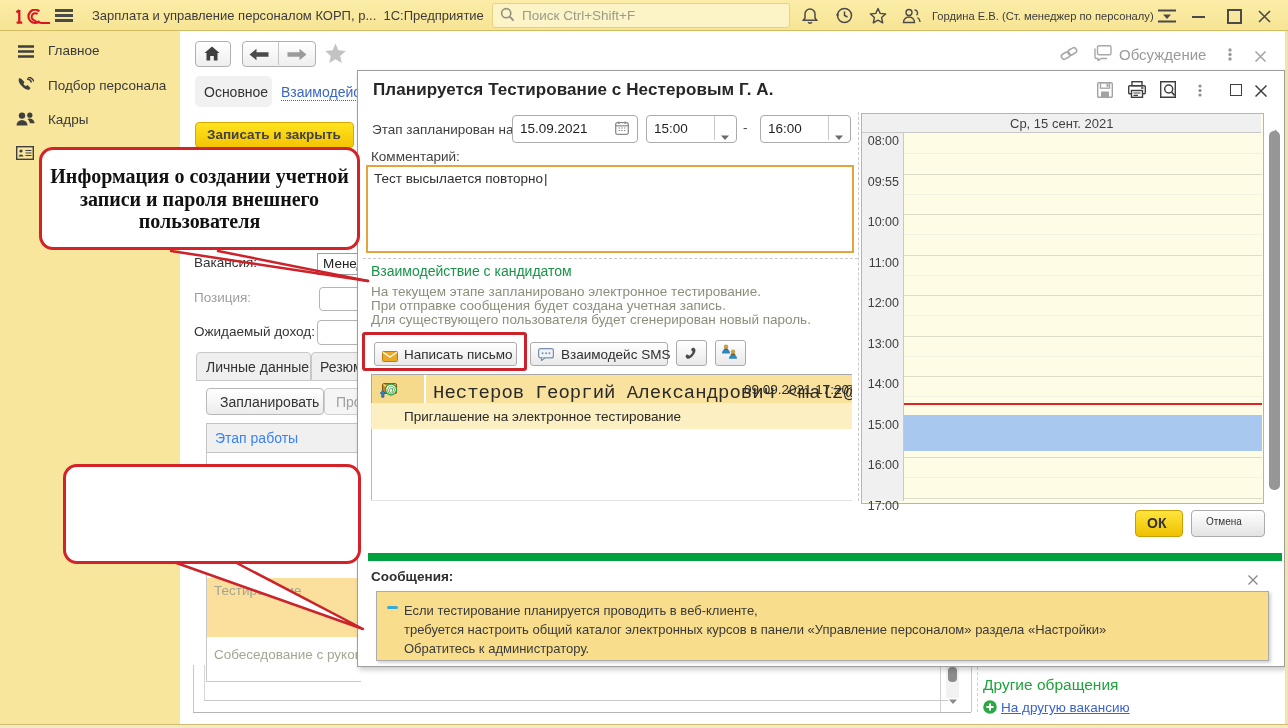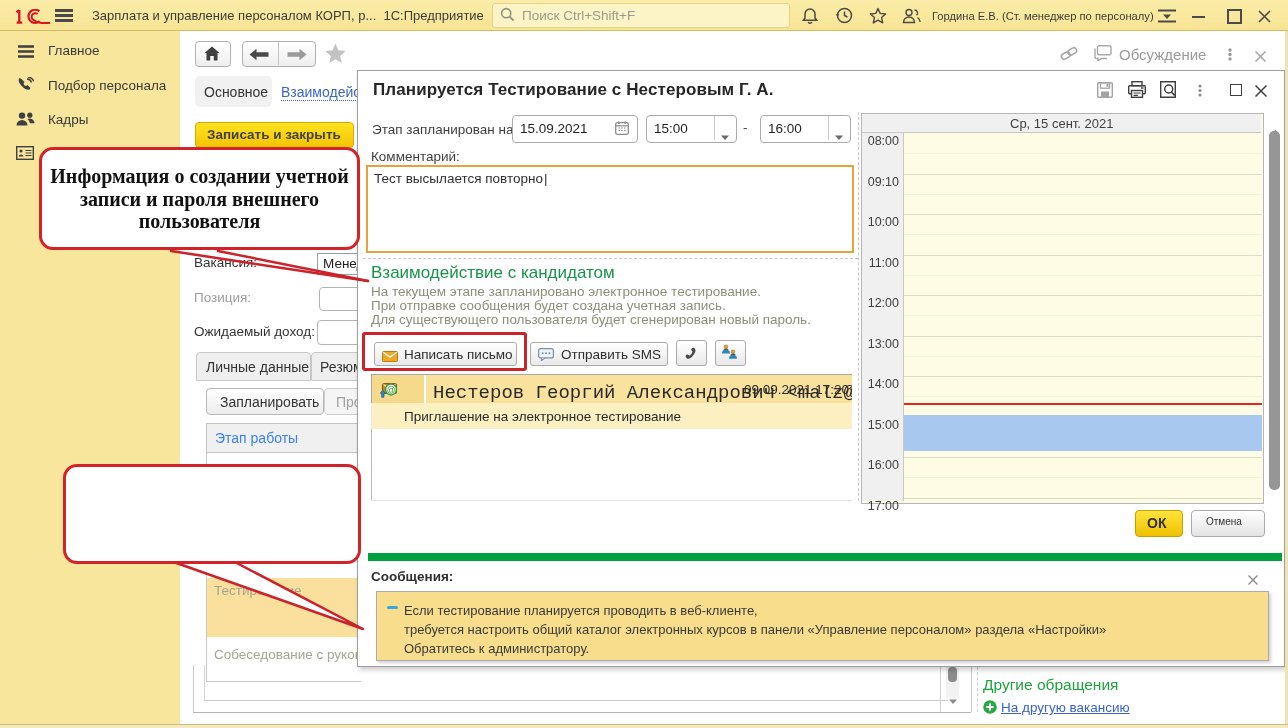--- a/index.html
+++ b/index.html
@@ -221,39 +221,39 @@
 <div class="ab" id="dd2" style="left:835px;top:126px;width:8px;height:5px;"><svg width="100%" height="100%" viewBox="0 0 8 5">
         <path d="M0 0.5 H8 L4 5 Z" fill="#6a6a6a"></path>
       </svg></div>
 
 <div class="ab nw" style="left:371px;top:149px;font-size:13.5px;color:#3f3f3f;">Комментарий:</div>
 <div class="ab" style="left:366px;top:165px;width:484px;height:84px;background:#fff;border:2px solid #e2a43b;"></div>
 <div class="ab nw" style="left:374px;top:171px;font-size:13.5px;color:#2f2f2f;">Тест высылается повторно<span style="font-weight:normal;margin-left:1px;">|</span></div>
 <div class="ab" style="left:363px;top:258px;width:495px;height:0;border-top:1px dashed #c9c9c9;"></div>
 <div class="ab" style="left:858px;top:112px;width:0;height:389px;border-left:1px dashed #c9c9c9;"></div>
 
-<div class="ab nw" style="left:371px;top:263px;font-size:17px;color:#189448;">Взаимодействие с кандидатом</div>
+<div class="ab nw" style="left:371px;top:263px;font-size:14px;color:#189448;">Взаимодействие с кандидатом</div>
 <div class="ab nw" style="left:371px;top:285px;font-size:13.5px;color:#8d8d7b;line-height:14px;">На текущем этапе запланировано электронное тестирование.<br>При отправке сообщения будет создана учетная запись.<br>Для существующего пользователя будет сгенерирован новый пароль.</div>
 
 <div class="ab" style="left:374px;top:342px;width:141px;height:22px;background:linear-gradient(#fff,#e9e9e9);border:1px solid #ababab;border-radius:3px;"></div>
 <div class="ab" id="ic-env" style="left:382px;top:348px;width:16px;height:11px;"><svg width="100%" height="100%" viewBox="0 0 16 11">
         <rect x="0.5" y="0.5" width="15" height="10" rx="1" fill="#eca928" stroke="#b97d12" stroke-width="1"></rect>
         <path d="M1 1.2 L8 6 L15 1.2" fill="none" stroke="#fff" stroke-width="1.2"></path>
       </svg></div>
 <div class="ab nw" style="left:404px;top:347px;font-size:13.5px;color:#2f2f2f;">Написать письмо</div>
 <div class="ab" style="left:362px;top:332px;width:159px;height:33px;border:3px solid #cc2229;border-radius:3px;"></div>
 <div class="ab" style="left:530px;top:342px;width:136px;height:22px;background:linear-gradient(#fff,#e9e9e9);border:1px solid #ababab;border-radius:3px;"></div>
 <div class="ab" id="ic-sms" style="left:538px;top:347px;width:16px;height:13px;"><svg width="100%" height="100%" viewBox="0 0 16 13">
         <rect x="0.6" y="0.6" width="14.8" height="9.3" rx="2" fill="#eef3f8" stroke="#7a90a8" stroke-width="1.2"></rect>
         <path d="M3.5 9.8 L3.5 12.6 L7 9.8" fill="#eef3f8" stroke="#7a90a8" stroke-width="1.2"></path>
         <circle cx="4.6" cy="5.2" r="1" fill="#7a90a8"></circle>
         <circle cx="8" cy="5.2" r="1" fill="#7a90a8"></circle>
         <circle cx="11.4" cy="5.2" r="1" fill="#7a90a8"></circle>
       </svg></div>
-<div class="ab nw" style="left:561px;top:347px;font-size:13.5px;color:#2f2f2f;">Отправить SMS</div>
+<div class="ab nw" style="left:561px;top:347px;font-size:13.5px;color:#2f2f2f;">Взаимодейс SMS</div>
 <div class="ab" style="left:676px;top:340px;width:29px;height:24px;background:linear-gradient(#fff,#e9e9e9);border:1px solid #ababab;border-radius:3px;"></div>
 <div class="ab" id="ic-phone" style="left:683px;top:345px;width:15px;height:15px;"><svg width="100%" height="100%" viewBox="0 0 15 15">
         <path d="M2.8 12.7 C1 10.7 3.2 8.4 4.4 9.4 L5.6 10.4 C6.4 10.9 9.9 8 9.5 6.8 L8.6 5.5 C7.8 4.2 10.3 2.4 11.9 3.8 C13.6 5.3 12.4 8.1 9.8 10.6 C7.3 13.2 4.4 14.3 2.8 12.7 Z" fill="#4a4a4a" transform="rotate(-8 7 7)"></path>
       </svg></div>
 <div class="ab" style="left:715px;top:340px;width:29px;height:24px;background:linear-gradient(#fff,#e9e9e9);border:1px solid #ababab;border-radius:3px;"></div>
 <div class="ab" id="ic-ppl" style="left:721px;top:344px;width:17px;height:16px;"><svg width="100%" height="100%" viewBox="0 0 17 16">
         <circle cx="5" cy="2.8" r="2.3" fill="#caa04a"></circle>
         <path d="M4 4.5 h2 l1.5 1 -0.5 1 h-4 l-0.5 -1 Z" fill="#6b5327"></path>
         <path d="M1 9.5 a4 4 0 0 1 8 0 Z" fill="#2e86c1"></path>
         <circle cx="12" cy="7.8" r="2.3" fill="#caa04a"></circle>
@@ -280,21 +280,21 @@
  <div class="ab nw" style="left:33px;top:35px;font-size:13.5px;color:#2a2a2a;">Приглашение на электронное тестирование</div>
 </div>
 
 <div class="ab" style="left:861px;top:113px;width:401px;height:389px;background:#fefce4;border:1px solid #b5b5b5;"></div>
 <div class="ab" style="left:862px;top:114px;width:399px;height:18px;background:#f0f0f0;border-bottom:1px solid #c8c8c8;"></div>
 <div class="ab nw" style="left:1010px;top:116px;font-size:13px;color:#3f3f3f;">Ср, 15 сент. 2021</div>
 <div class="ab" style="left:862px;top:133px;width:41px;height:368px;background:#f0f0f0;border-right:1px solid #c8c8c8;"></div>
 <div class="ab" id="cal-grid" style="left:862px;top:133px;width:400px;height:460px;overflow:hidden;">
       <div class="ab nw" style="left:4px;top:1px;width:33px;text-align:right;font-size:12.5px;color:#3f3f3f;">08:00</div>
       <div class="ab" style="left:42px;top:20.25px;width:358px;height:1px;background:#f2f2e3;"></div>
-      <div class="ab nw" style="left:4px;top:41.5px;width:33px;text-align:right;font-size:12.5px;color:#3f3f3f;">09:10</div>
+      <div class="ab nw" style="left:4px;top:41.5px;width:33px;text-align:right;font-size:12.5px;color:#3f3f3f;">09:55</div>
       <div class="ab" style="left:42px;top:40.5px;width:358px;height:1px;background:#dcdcc8;"></div>
       <div class="ab" style="left:42px;top:60.75px;width:358px;height:1px;background:#f2f2e3;"></div>
       <div class="ab nw" style="left:4px;top:82px;width:33px;text-align:right;font-size:12.5px;color:#3f3f3f;">10:00</div>
       <div class="ab" style="left:42px;top:81px;width:358px;height:1px;background:#dcdcc8;"></div>
       <div class="ab" style="left:42px;top:101.25px;width:358px;height:1px;background:#f2f2e3;"></div>
       <div class="ab nw" style="left:4px;top:122.5px;width:33px;text-align:right;font-size:12.5px;color:#3f3f3f;">11:00</div>
       <div class="ab" style="left:42px;top:121.5px;width:358px;height:1px;background:#dcdcc8;"></div>
       <div class="ab" style="left:42px;top:141.75px;width:358px;height:1px;background:#f2f2e3;"></div>
       <div class="ab nw" style="left:4px;top:163px;width:33px;text-align:right;font-size:12.5px;color:#3f3f3f;">12:00</div>
       <div class="ab" style="left:42px;top:162px;width:358px;height:1px;background:#dcdcc8;"></div>

